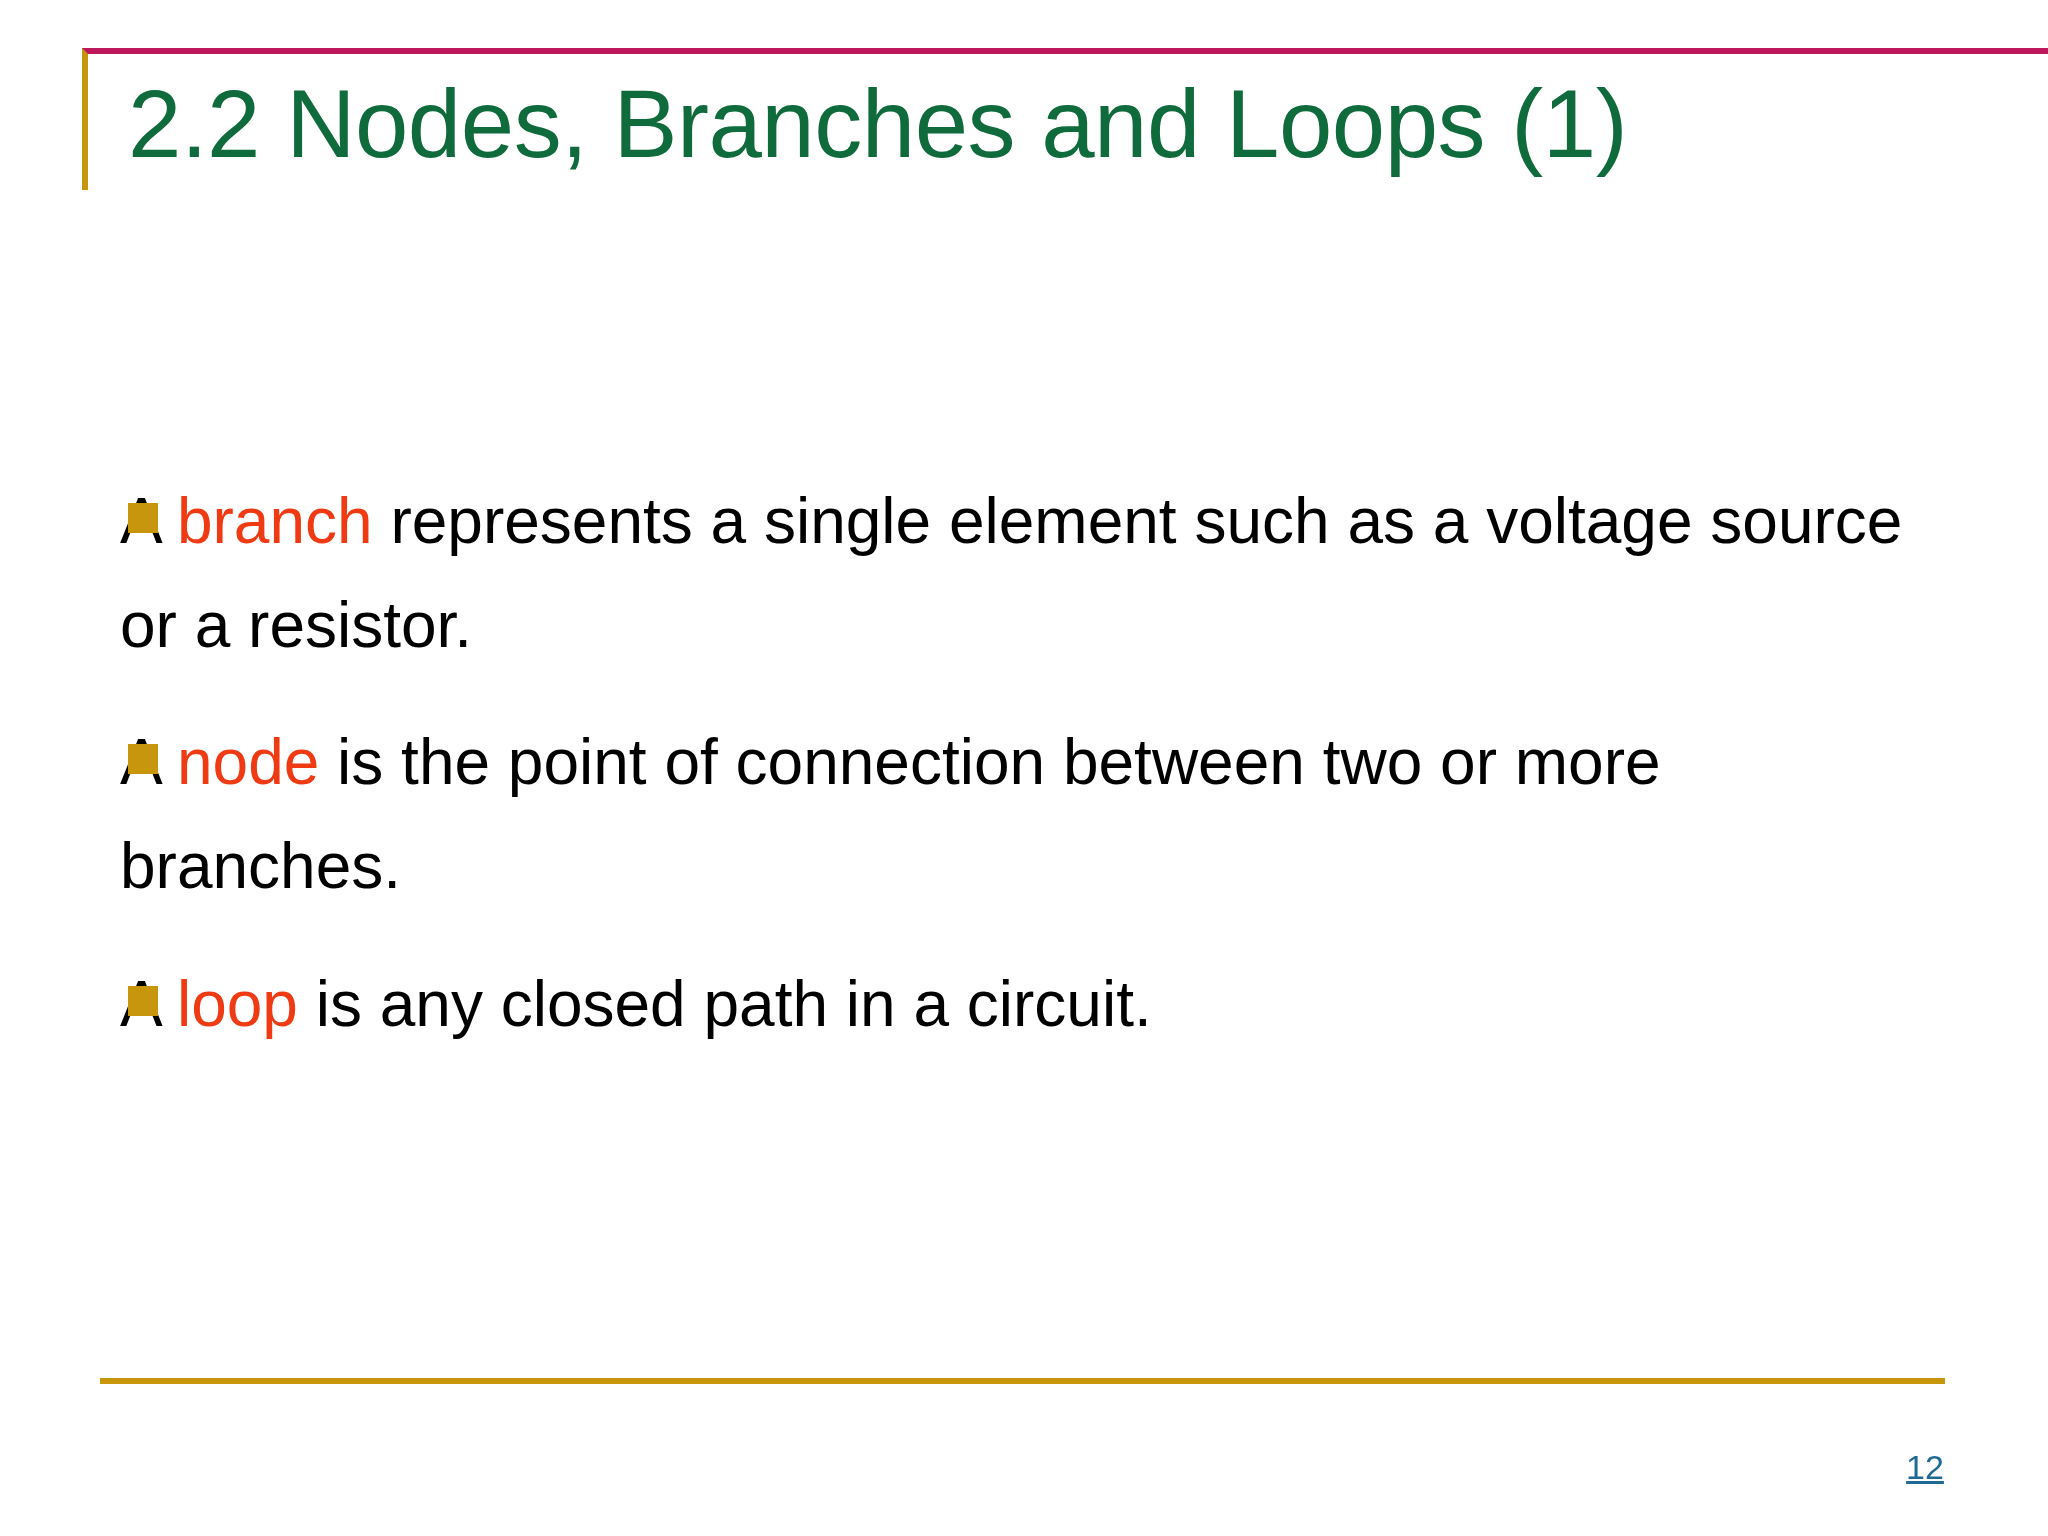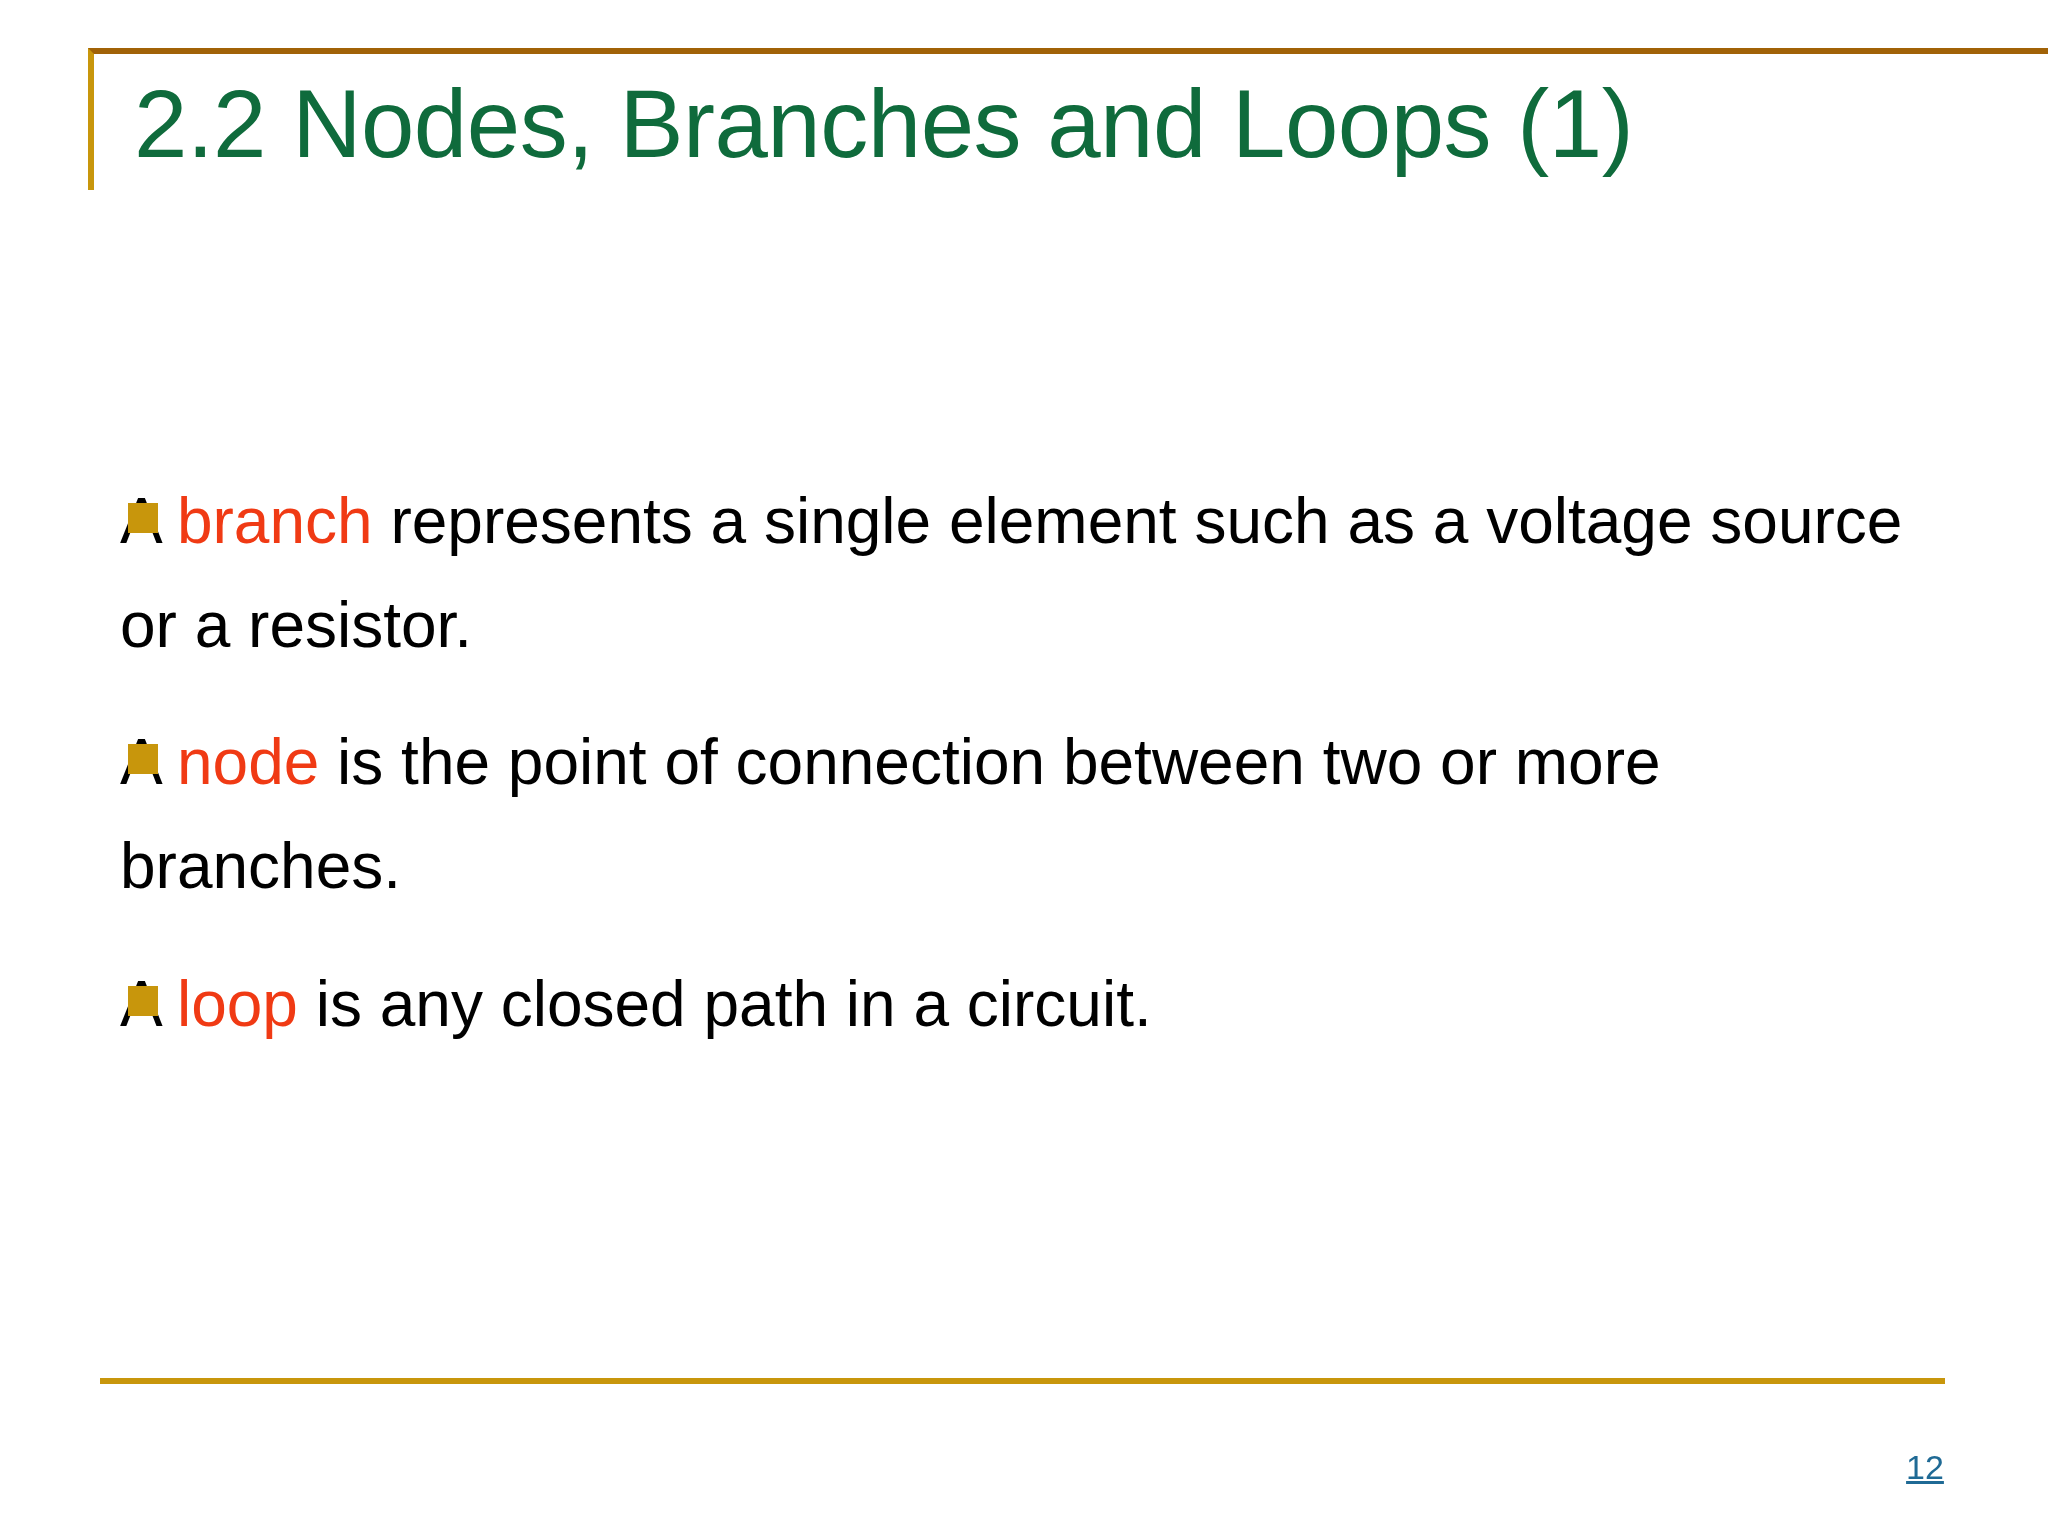--- a/index.html
+++ b/index.html
@@ -19,25 +19,25 @@
 
   .slide {
     position: absolute;
     inset: 0;
     background: #ffffff;
   }
 
   
   .title-block {
     position: absolute;
-    left: 88px;
+    left: 82px;
     top: 48px;
     right: 0;
     height: 142px;
-    border-top: 6px solid #a16207;
+    border-top: 6px solid #be185d;
     border-left: 6px solid #C8960C;
     box-sizing: border-box;
   }
 
   .title-text {
     position: absolute;
     left: 40px;
     top: 22px;
     white-space: nowrap;
     font-size: 96px;

